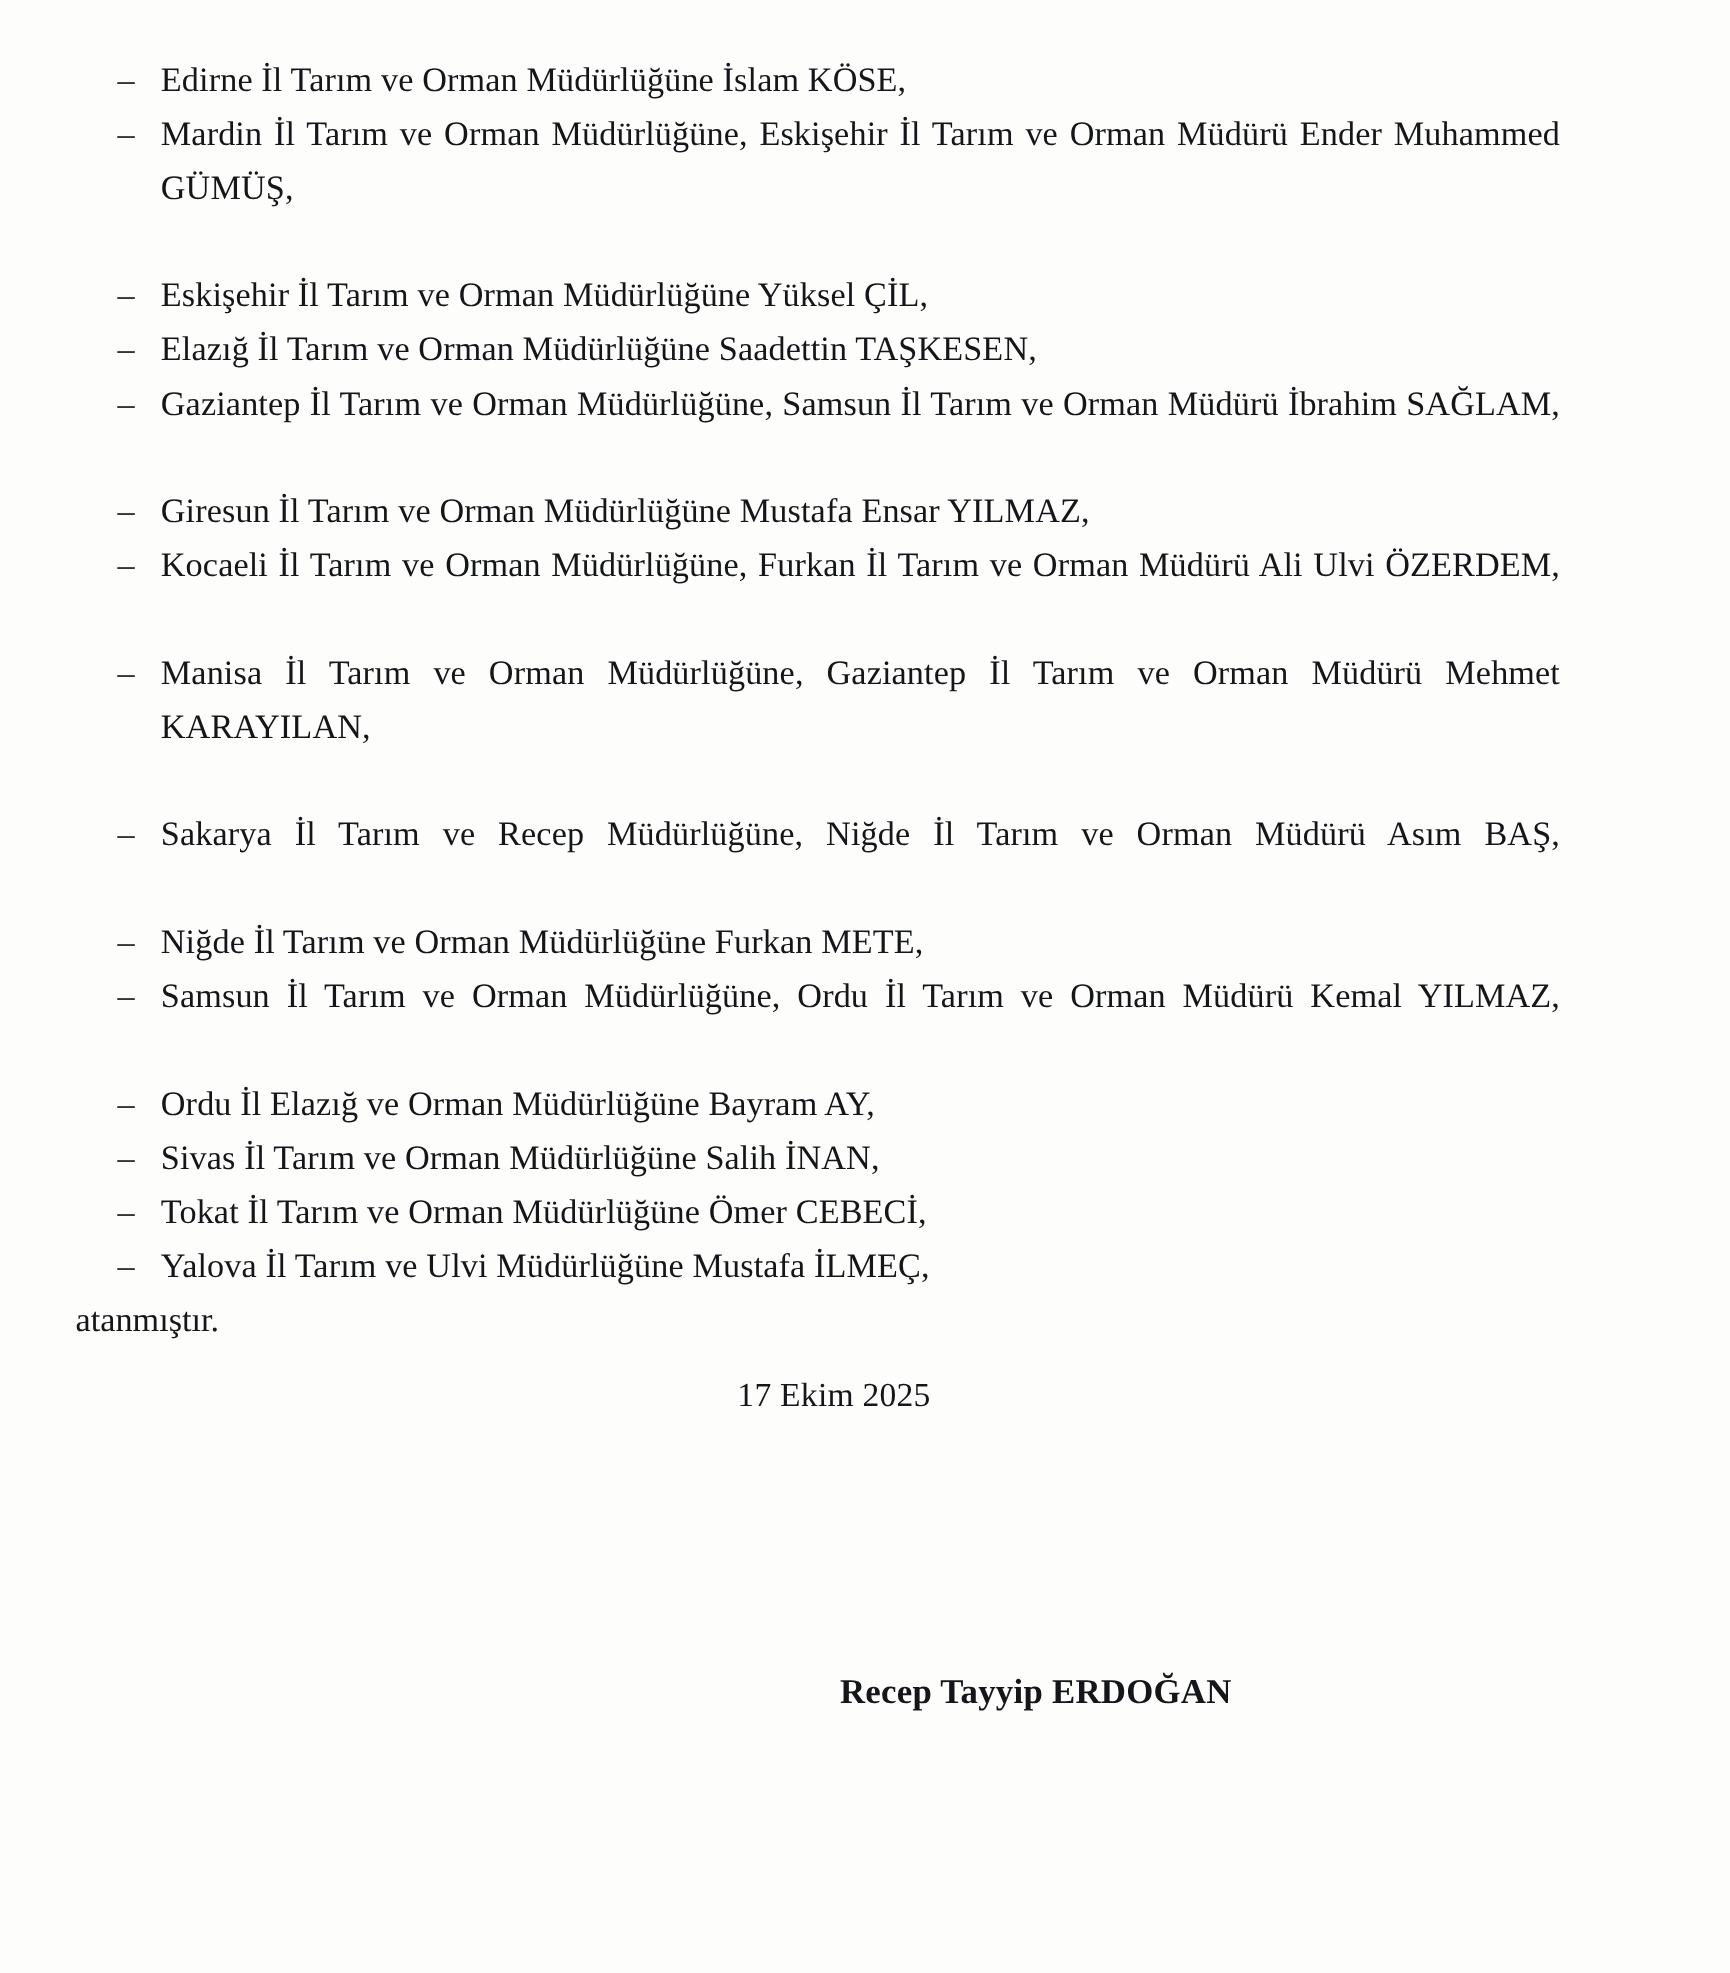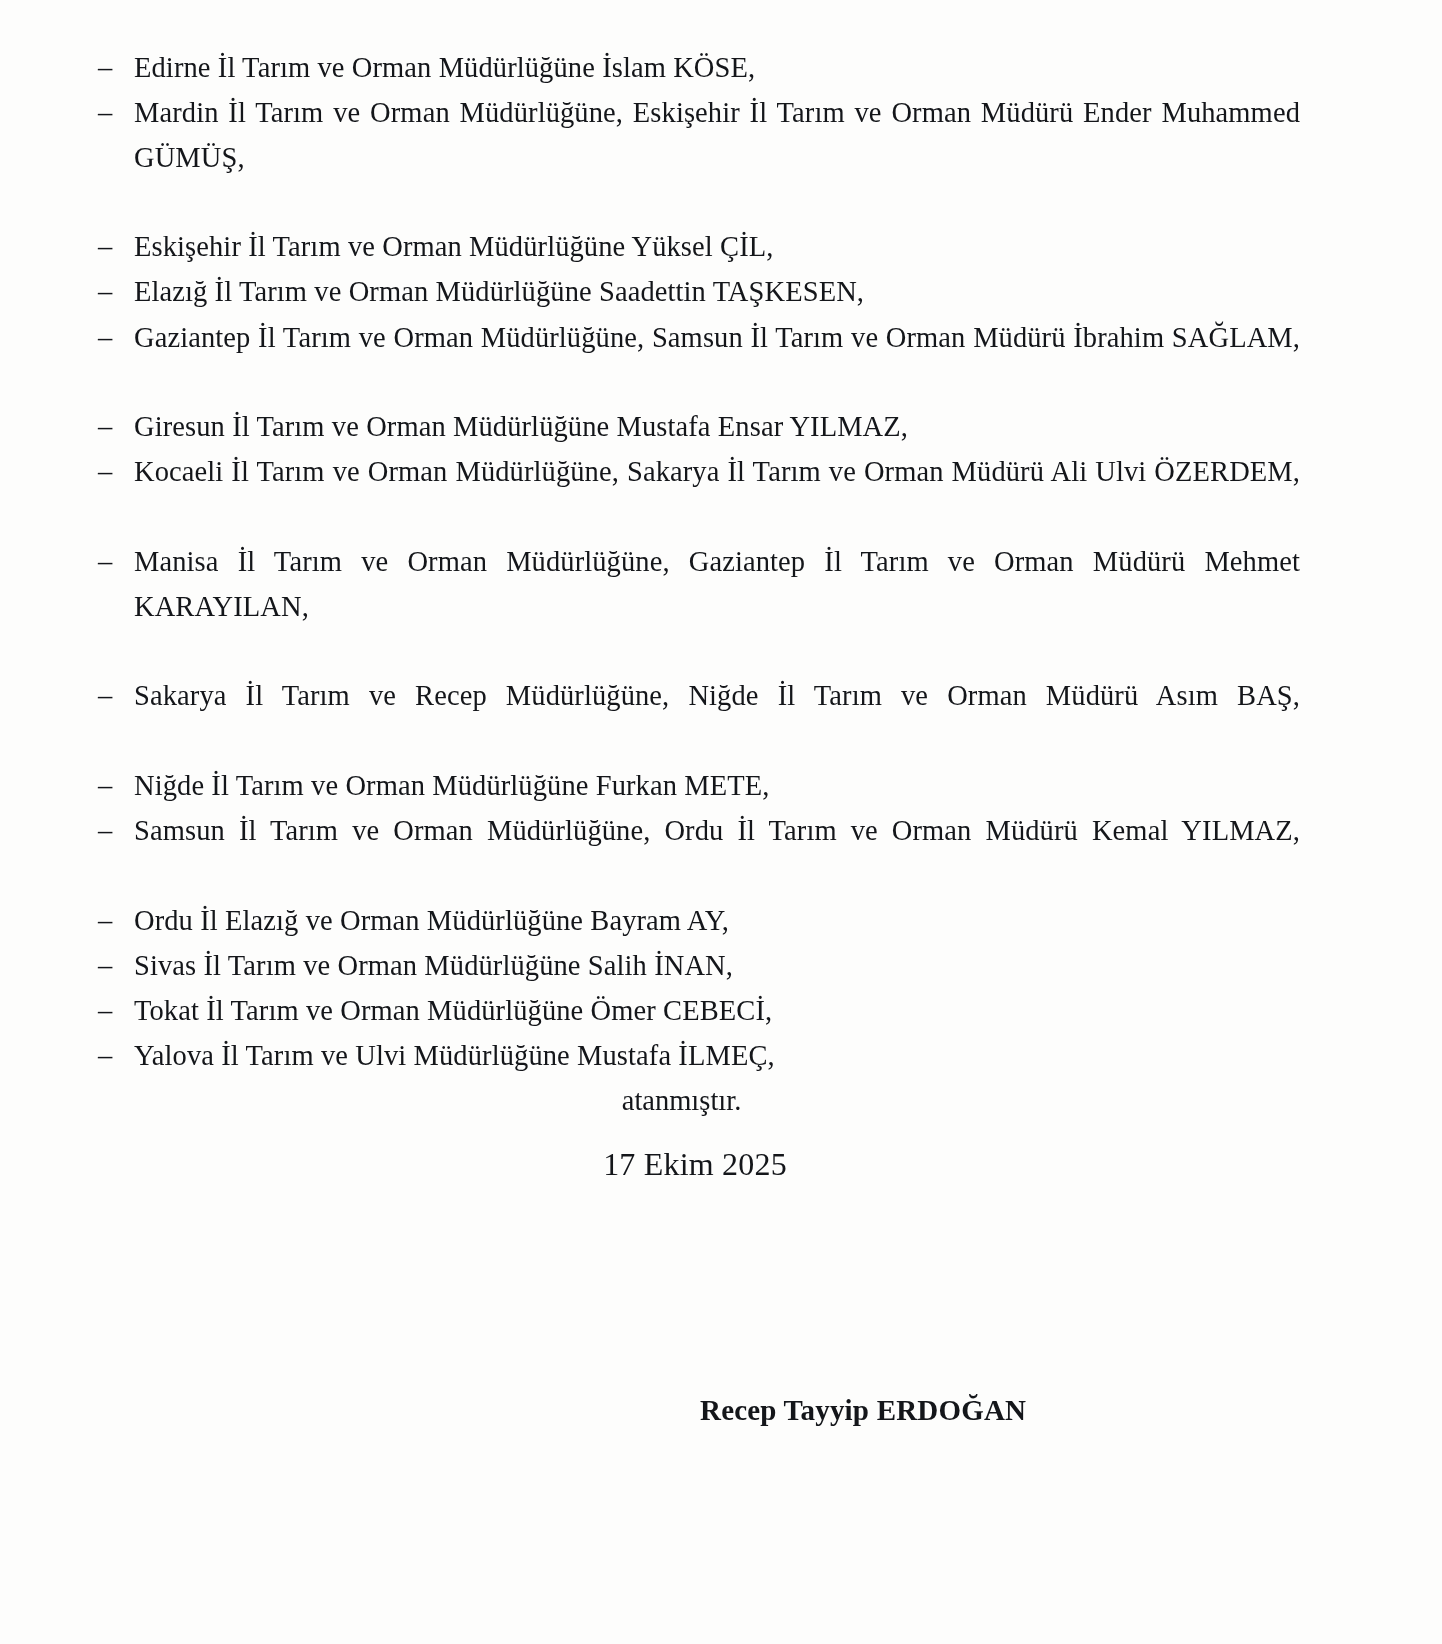--- a/index.html
+++ b/index.html
@@ -58,31 +58,31 @@
     content: "";
     display: inline-block;
     width: 100%;
     height: 0;
   }
   .closing-word {
     font-size: 28.5px;
     line-height: 44.6px;
     margin: 0;
     padding: 0 0 0 3px;
-    text-align: center;
+    text-align: left;
   }
   .date-line {
     margin: 0;
     padding: 0;
     position: absolute;
     left: 60px;
     top: 1144px;
     width: 1270px;
     text-align: center;
-    font-size: 32px;
+    font-size: 28px;
     line-height: 40px;
     letter-spacing: 0.2px;
   }
   .signature-block {
     position: absolute;
     left: 700px;
     top: 1390px;
     width: 660px;
   }
   .signature-name {
@@ -129,21 +129,21 @@
         <li class="wrapped">
           <span class="dash">–</span>
           <span class="entry-text">Gaziantep İl Tarım ve Orman Müdürlüğüne, Samsun İl Tarım ve Orman Müdürü İbrahim SAĞLAM,</span>
         </li>
         <li>
           <span class="dash">–</span>
           <span class="entry-text">Giresun İl Tarım ve Orman Müdürlüğüne Mustafa Ensar YILMAZ,</span>
         </li>
         <li class="wrapped">
           <span class="dash">–</span>
-          <span class="entry-text">Kocaeli İl Tarım ve Orman Müdürlüğüne, Sakarya İl Tarım ve Orman Müdürü Ali Ulvi ÖZERDEM,</span>
+          <span class="entry-text">Kocaeli İl Tarım ve Orman Müdürlüğüne, Furkan İl Tarım ve Orman Müdürü Ali Ulvi ÖZERDEM,</span>
         </li>
         <li class="wrapped">
           <span class="dash">–</span>
           <span class="entry-text">Manisa İl Tarım ve Orman Müdürlüğüne, Gaziantep İl Tarım ve Orman Müdürü Mehmet KARAYILAN,</span>
         </li>
         <li class="wrapped">
           <span class="dash">–</span>
           <span class="entry-text">Sakarya İl Tarım ve Recep Müdürlüğüne, Niğde İl Tarım ve Orman Müdürü Asım BAŞ,</span>
         </li>
         <li>

